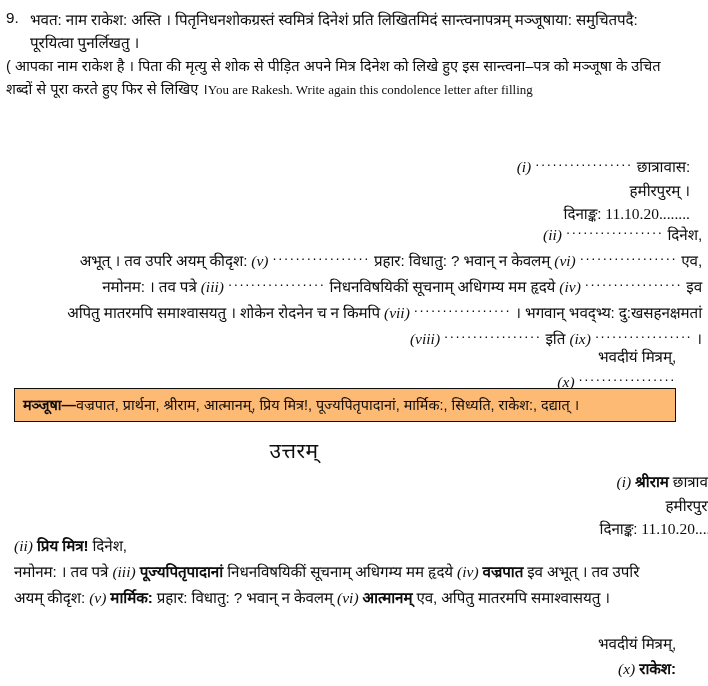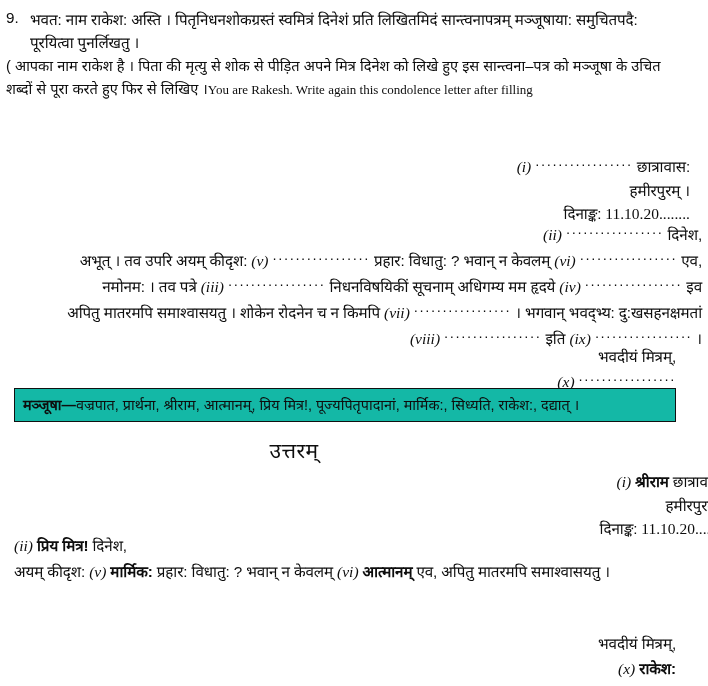--- a/index.html
+++ b/index.html
@@ -111,21 +111,21 @@
 
   
   .manjusha {
     position: absolute;
     top: 388px;
     left: 14px;
     width: 662px;
     box-sizing: border-box;
     border: 1.6px solid #111;
     padding: 6px 8px 7px 8px;
-    background: #14b8a6;
+    background: #fdba74;
   }
   .manjusha .inner {
     font-family: "Liberation Sans", "DejaVu Sans", sans-serif;
     font-size: 14.4px;
     white-space: nowrap;
   }
 
   
   .uttaram {
     position: absolute;
@@ -269,20 +269,29 @@
       <span class="dev">दिनाङ्क:</span>
       <span class="eng" style="font-size:15.5px">11.10.20........</span>
     </span>
   </div>
 
   <div class="letter-a">
     <span class="ln">
       <span class="rom">(ii)</span>
       <span class="dev b">प्रिय मित्र!</span>
       <span class="dev">दिनेश,</span>
+    </span>
+    <span class="ln">
+      <span class="dev">नमोनम: । तव पत्रे</span>
+      <span class="rom">(iii)</span>
+      <span class="dev b">पूज्यपितृपादानां</span>
+      <span class="dev">निधनविषयिकीं सूचनाम् अधिगम्य मम हृदये</span>
+      <span class="rom">(iv)</span>
+      <span class="dev b">वज्रपात</span>
+      <span class="dev">इव अभूत् । तव उपरि</span>
     </span>
     <span class="ln">
       <span class="dev">अयम् कीदृश:</span>
       <span class="rom">(v)</span>
       <span class="dev b">मार्मिक:</span>
       <span class="dev">प्रहार: विधातु: ? भवान् न केवलम्</span>
       <span class="rom">(vi)</span>
       <span class="dev b">आत्मानम्</span>
       <span class="dev">एव, अपितु मातरमपि समाश्वासयतु ।</span>
     </span>

